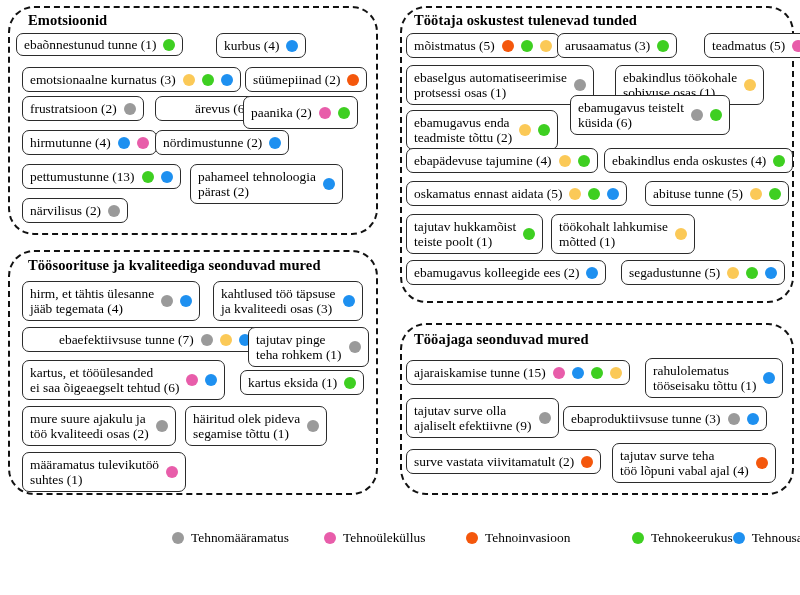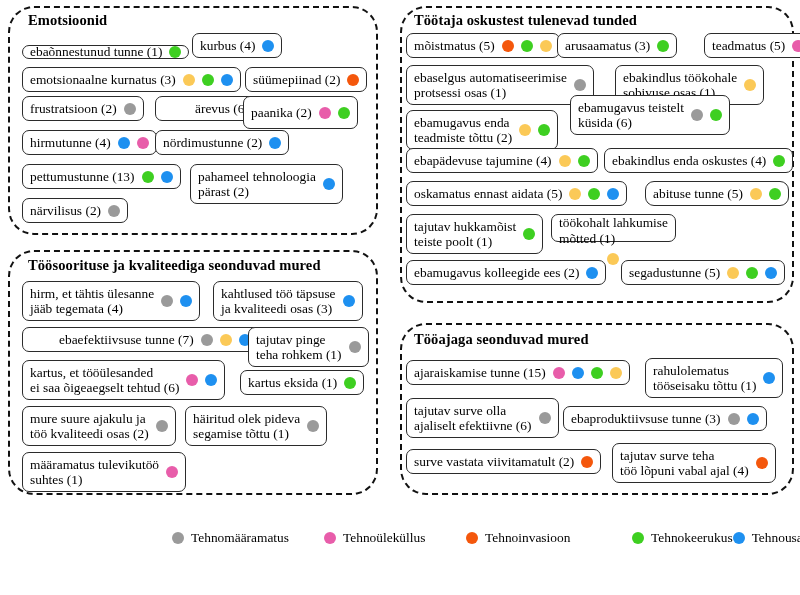--- a/index.html
+++ b/index.html
@@ -101,27 +101,27 @@
 
   <div class="group" style="left:8px; top:250px; width:370px; height:245px;"></div>
   <div class="group-title" style="left:28px; top:257px;">Töösoorituse ja kvaliteediga seonduvad mured</div>
 
   <div class="group" style="left:400px; top:6px; width:394px; height:297px;"></div>
   <div class="group-title" style="left:414px; top:12px;">Töötaja oskustest tulenevad tunded</div>
 
   <div class="group" style="left:400px; top:323px; width:394px; height:172px;"></div>
   <div class="group-title" style="left:414px; top:331px;">Tööajaga seonduvad mured</div>
 
-  <div class="node" style="left:22px; top:33px; height:14px;margin-top:12px;">
+  <div class="node" style="left:16px; top:33px; height:23px;">
       <span class="label">ebaõnnestunud tunne (1)</span>
       <span class="dots">
         <span class="dot" style="background: rgb(62, 207, 33);"></span>
       </span>
     </div>
-  <div class="node" style="left:192px; top:33px; height:25px;">
+  <div class="node" style="left:216px; top:33px; height:25px;">
       <span class="label">kurbus (4)</span>
       <span class="dots">
         <span class="dot" style="background: rgb(30, 144, 240);"></span>
       </span>
     </div>
   <div class="node" style="left:22px; top:67px; height:25px;">
       <span class="label">emotsionaalne kurnatus (3)</span>
       <span class="dots">
         <span class="dot" style="background: rgb(251, 201, 87);"></span>
         <span class="dot" style="background: rgb(62, 207, 33);"></span>
@@ -319,35 +319,35 @@
       </span>
     </div>
   <div class="node" style="left:406px; top:181px; height:25px;">
       <span class="label">oskamatus ennast aidata (5)</span>
       <span class="dots">
         <span class="dot" style="background: rgb(251, 201, 87);"></span>
         <span class="dot" style="background: rgb(62, 207, 33);"></span>
         <span class="dot" style="background: rgb(30, 144, 240);"></span>
       </span>
     </div>
-  <div class="node" style="left:645px; top:181px; height:25px;border-radius:9px;">
+  <div class="node" style="left:645px; top:181px; height:25px;">
       <span class="label">abituse tunne (5)</span>
       <span class="dots">
         <span class="dot" style="background: rgb(251, 201, 87);"></span>
         <span class="dot" style="background: rgb(62, 207, 33);"></span>
       </span>
     </div>
   <div class="node" style="left:406px; top:214px; height:40px;">
       <span class="label">tajutav hukkamõist
 teiste poolt (1)</span>
       <span class="dots">
         <span class="dot" style="background: rgb(62, 207, 33);"></span>
       </span>
     </div>
-  <div class="node" style="left:551px; top:214px; height:28px;flex-direction:column;">
+  <div class="node" style="left:551px; top:214px; height:40px;">
       <span class="label">töökohalt lahkumise
 mõtted (1)</span>
       <span class="dots">
         <span class="dot" style="background: rgb(251, 201, 87);"></span>
       </span>
     </div>
   <div class="node" style="left:406px; top:260px; height:25px;">
       <span class="label">ebamugavus kolleegide ees (2)</span>
       <span class="dots">
         <span class="dot" style="background: rgb(30, 144, 240);"></span>
@@ -373,21 +373,21 @@
     </div>
   <div class="node" style="left:645px; top:358px; height:40px;">
       <span class="label">rahulolematus
 tööseisaku tõttu (1)</span>
       <span class="dots">
         <span class="dot" style="background: rgb(30, 144, 240);"></span>
       </span>
     </div>
   <div class="node" style="left:406px; top:398px; height:40px;">
       <span class="label">tajutav surve olla
-ajaliselt efektiivne (6)</span>
+ajaliselt efektiivne (9)</span>
       <span class="dots">
         <span class="dot" style="background: rgb(154, 154, 154);"></span>
       </span>
     </div>
   <div class="node" style="left:563px; top:406px; height:25px;">
       <span class="label">ebaproduktiivsuse tunne (3)</span>
       <span class="dots">
         <span class="dot" style="background: rgb(154, 154, 154);"></span>
         <span class="dot" style="background: rgb(30, 144, 240);"></span>
       </span>

